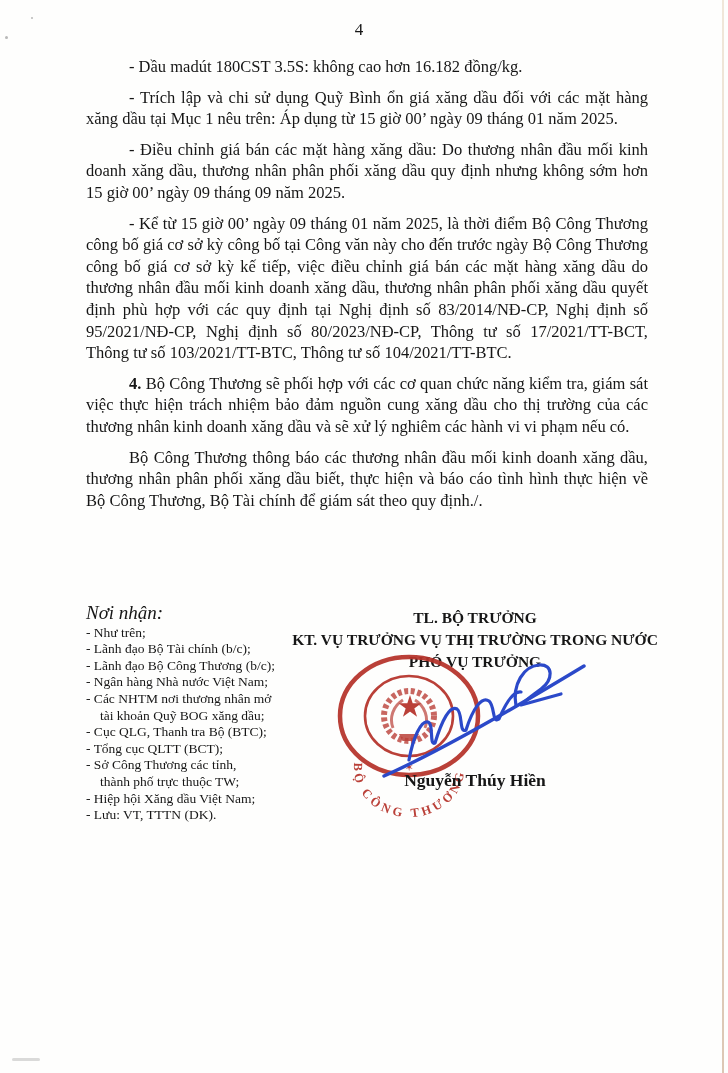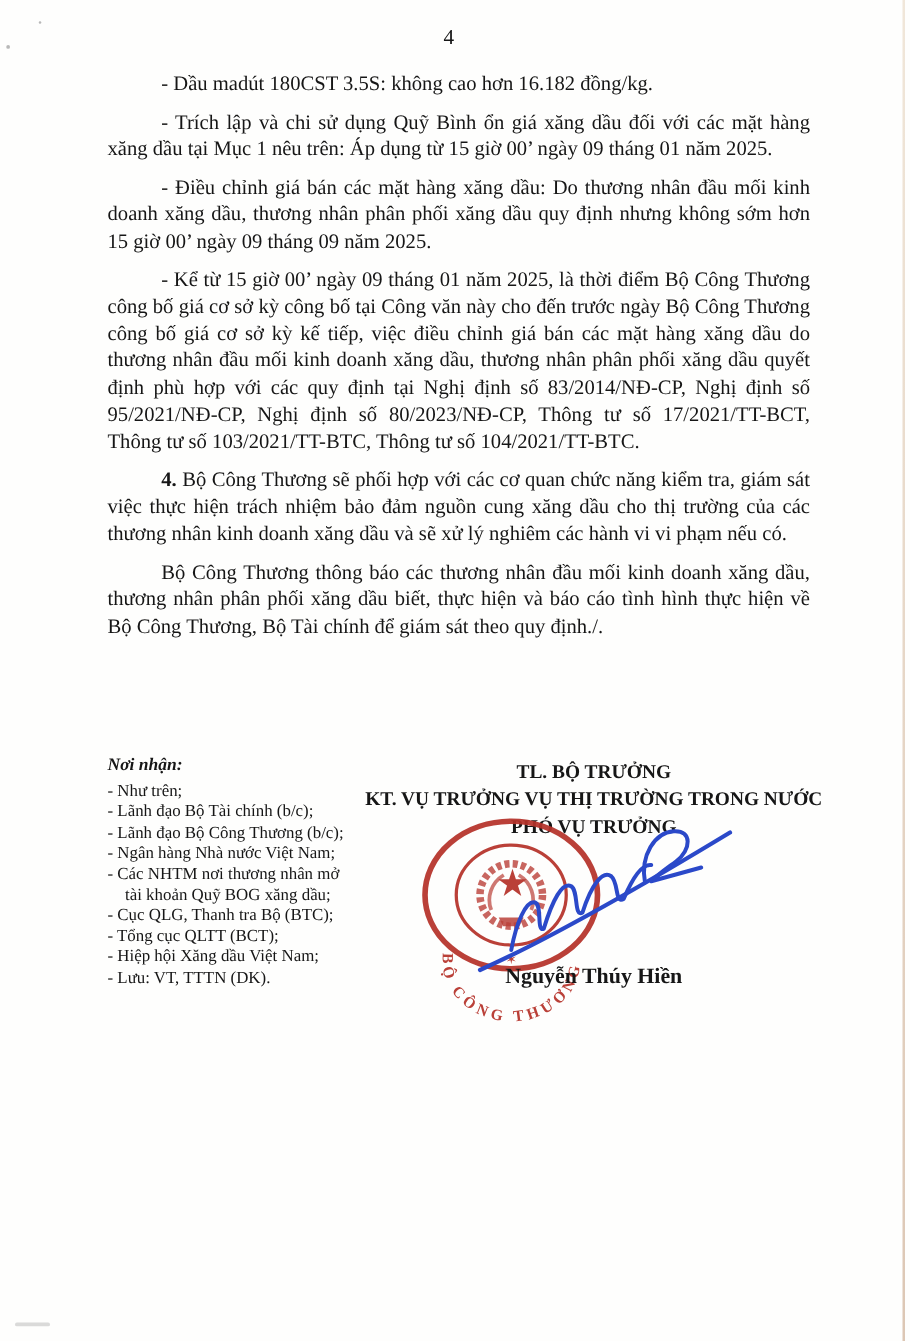--- a/index.html
+++ b/index.html
@@ -19,21 +19,21 @@
   .doc-body{
     position:absolute;top:56px;left:86px;width:562px;
     font-size:16.5px;line-height:21.6px;text-align:justify;
   }
   .doc-body p{margin:0 0 9px 0;text-indent:43px;}
   .bold{font-weight:bold;}
   .recipients{
     position:absolute;left:86px;top:605px;width:246px;
     font-size:13.5px;line-height:16.6px;
   }
-  .recipients .title{font-weight:bold;font-style:italic;font-size:14px;margin-bottom:3px;}
+  .recipients .title{font-weight:normal;font-style:italic;font-size:19px;margin-bottom:3px;}
   .rec-line.cont{padding-left:14px;}
   .sig-head{
     position:absolute;left:250px;top:607px;width:450px;
     text-align:center;font-weight:bold;font-size:15.5px;line-height:22px;
   }
   .signer-name{
     position:absolute;left:330px;top:770px;width:290px;
     text-align:center;font-weight:bold;font-size:17.5px;
   }
   .footer-art{position:absolute;left:0;top:600px;width:728px;height:280px;pointer-events:none;}
@@ -72,20 +72,22 @@
   <div class="recipients">
     <div class="title">Nơi nhận:</div>
     <div class="rec-line">- Như trên;</div>
     <div class="rec-line">- Lãnh đạo Bộ Tài chính (b/c);</div>
     <div class="rec-line">- Lãnh đạo Bộ Công Thương (b/c);</div>
     <div class="rec-line">- Ngân hàng Nhà nước Việt Nam;</div>
     <div class="rec-line">- Các NHTM nơi thương nhân mở</div>
     <div class="rec-line cont">tài khoản Quỹ BOG xăng dầu;</div>
     <div class="rec-line">- Cục QLG, Thanh tra Bộ (BTC);</div>
     <div class="rec-line">- Tổng cục QLTT (BCT);</div>
+    <div class="rec-line">- Sở Công Thương các tỉnh,</div>
+    <div class="rec-line cont">thành phố trực thuộc TW;</div>
     <div class="rec-line">- Hiệp hội Xăng dầu Việt Nam;</div>
     <div class="rec-line">- Lưu: VT, TTTN (DK).</div>
   </div>
 
   <div class="sig-head">
     <div>TL. BỘ TRƯỞNG</div>
     <div>KT. VỤ TRƯỞNG VỤ THỊ TRƯỜNG TRONG NƯỚC</div>
     <div>PHÓ VỤ TRƯỞNG</div>
   </div>
 

